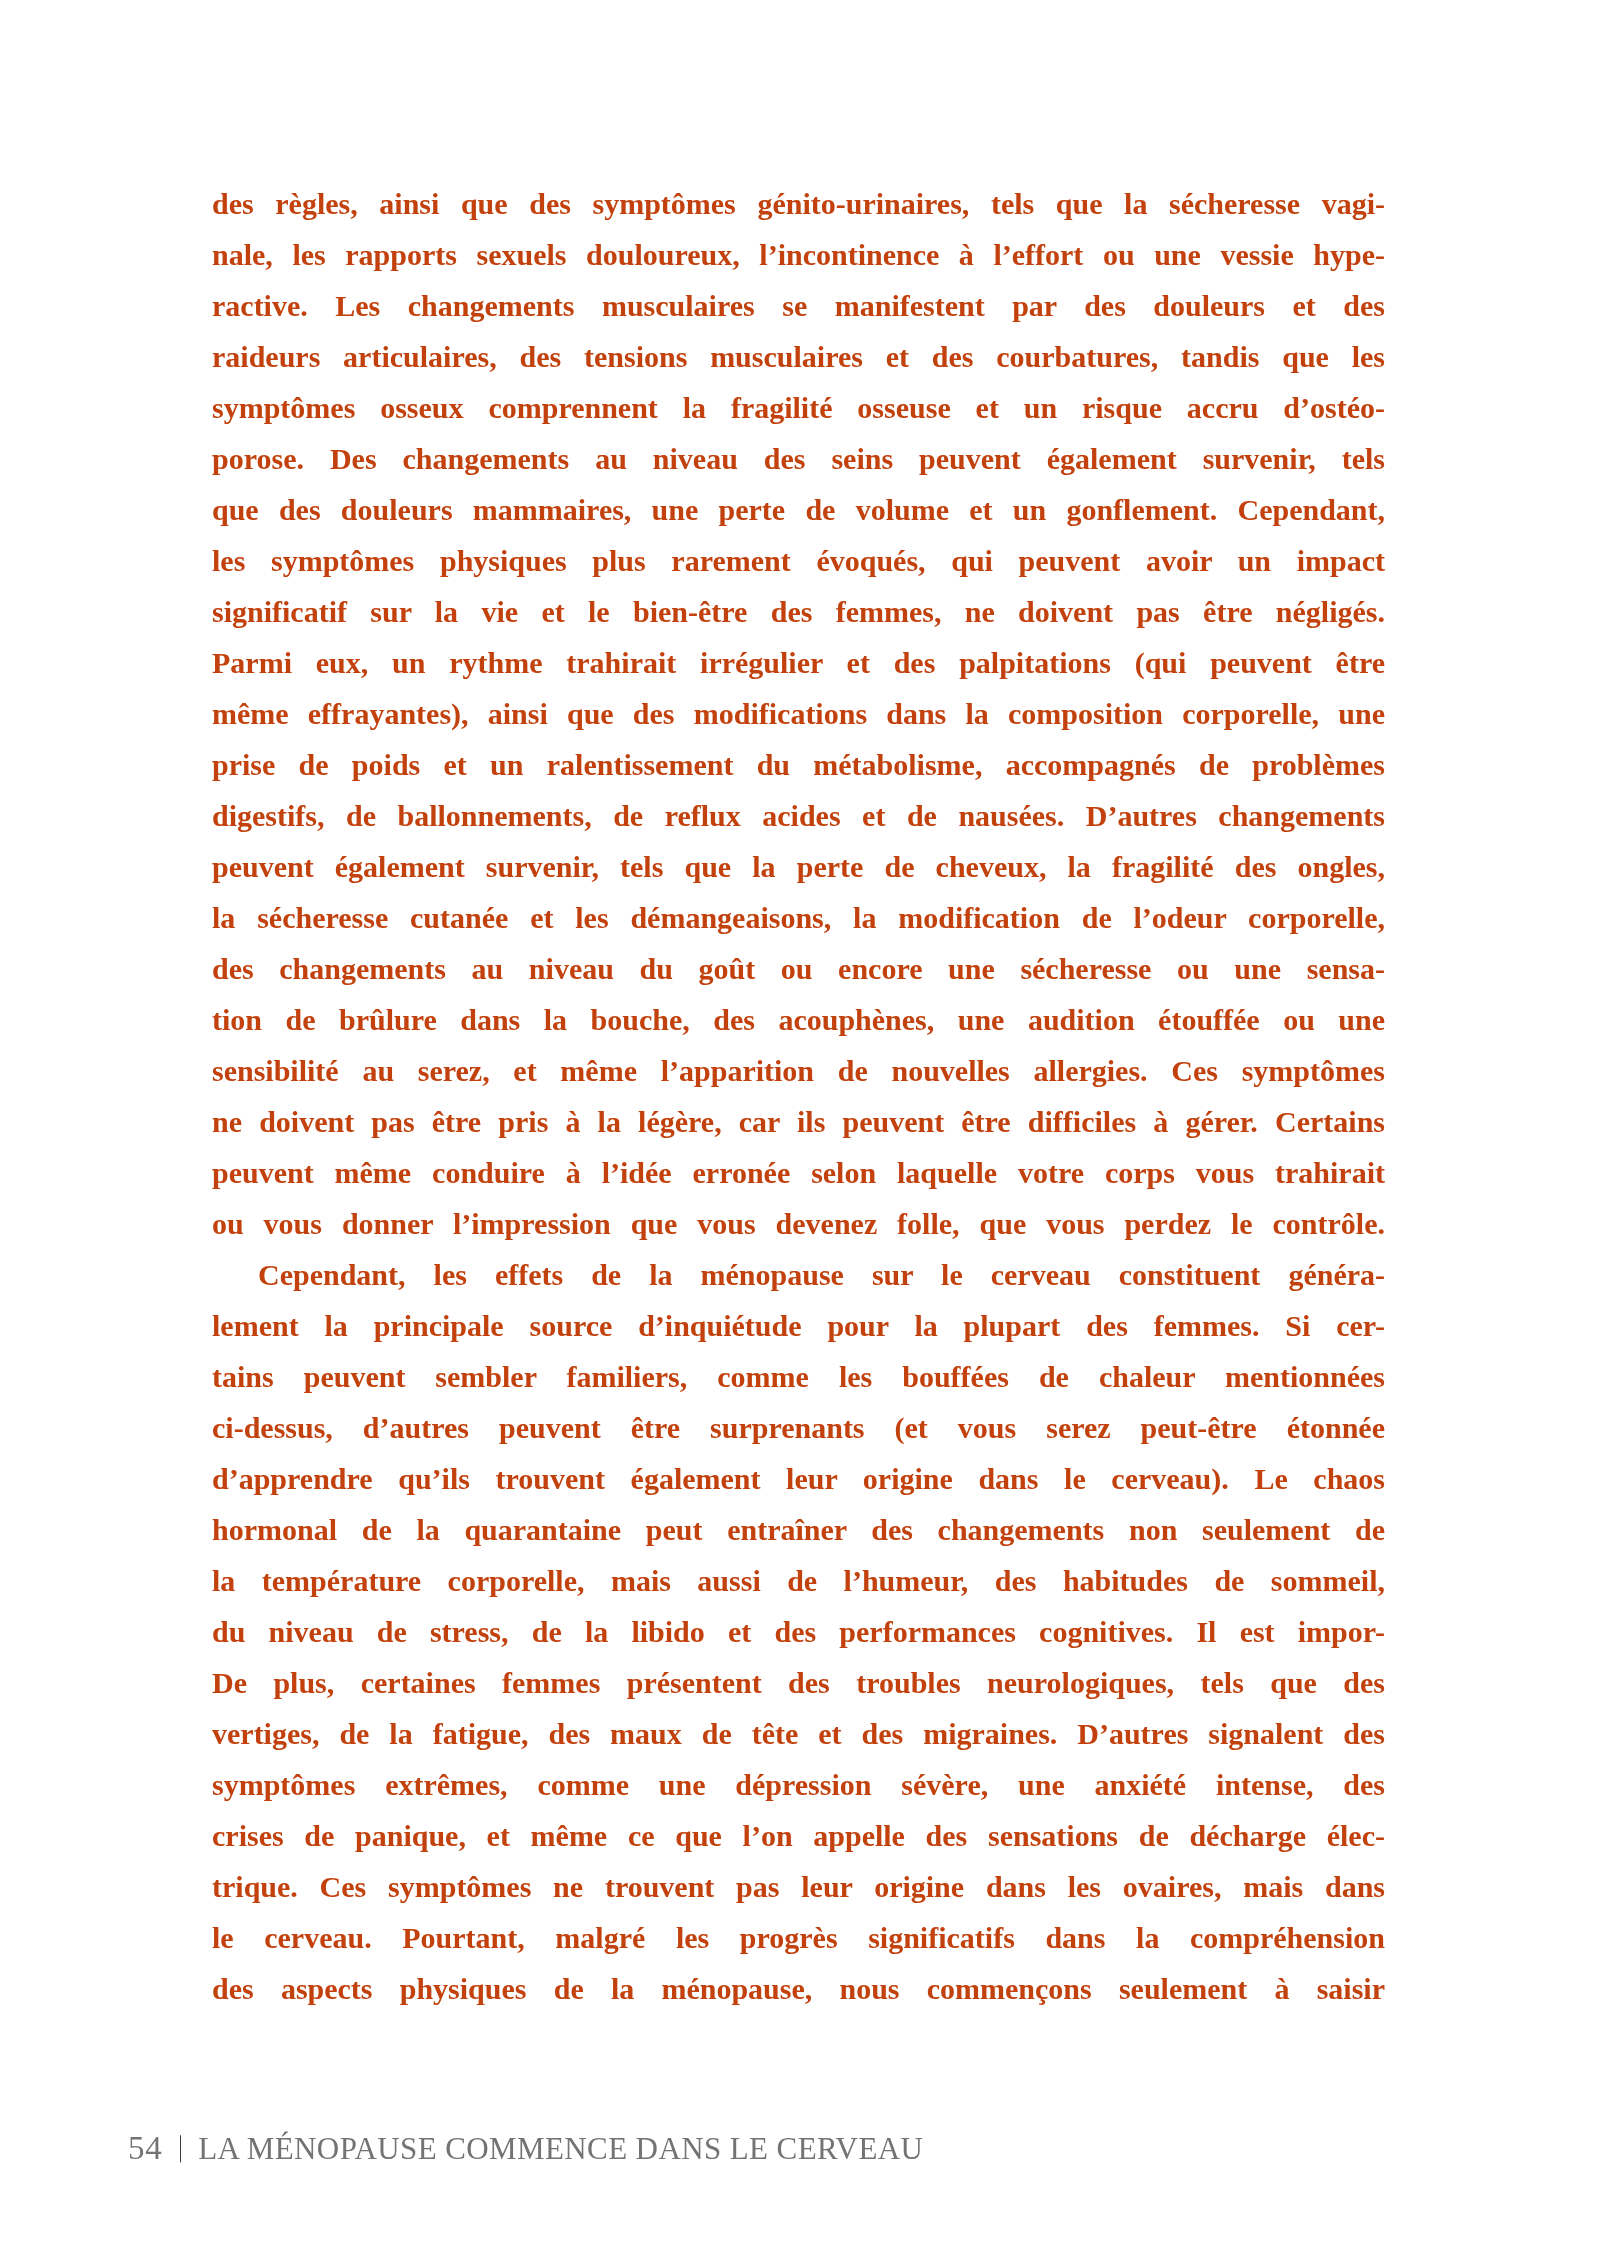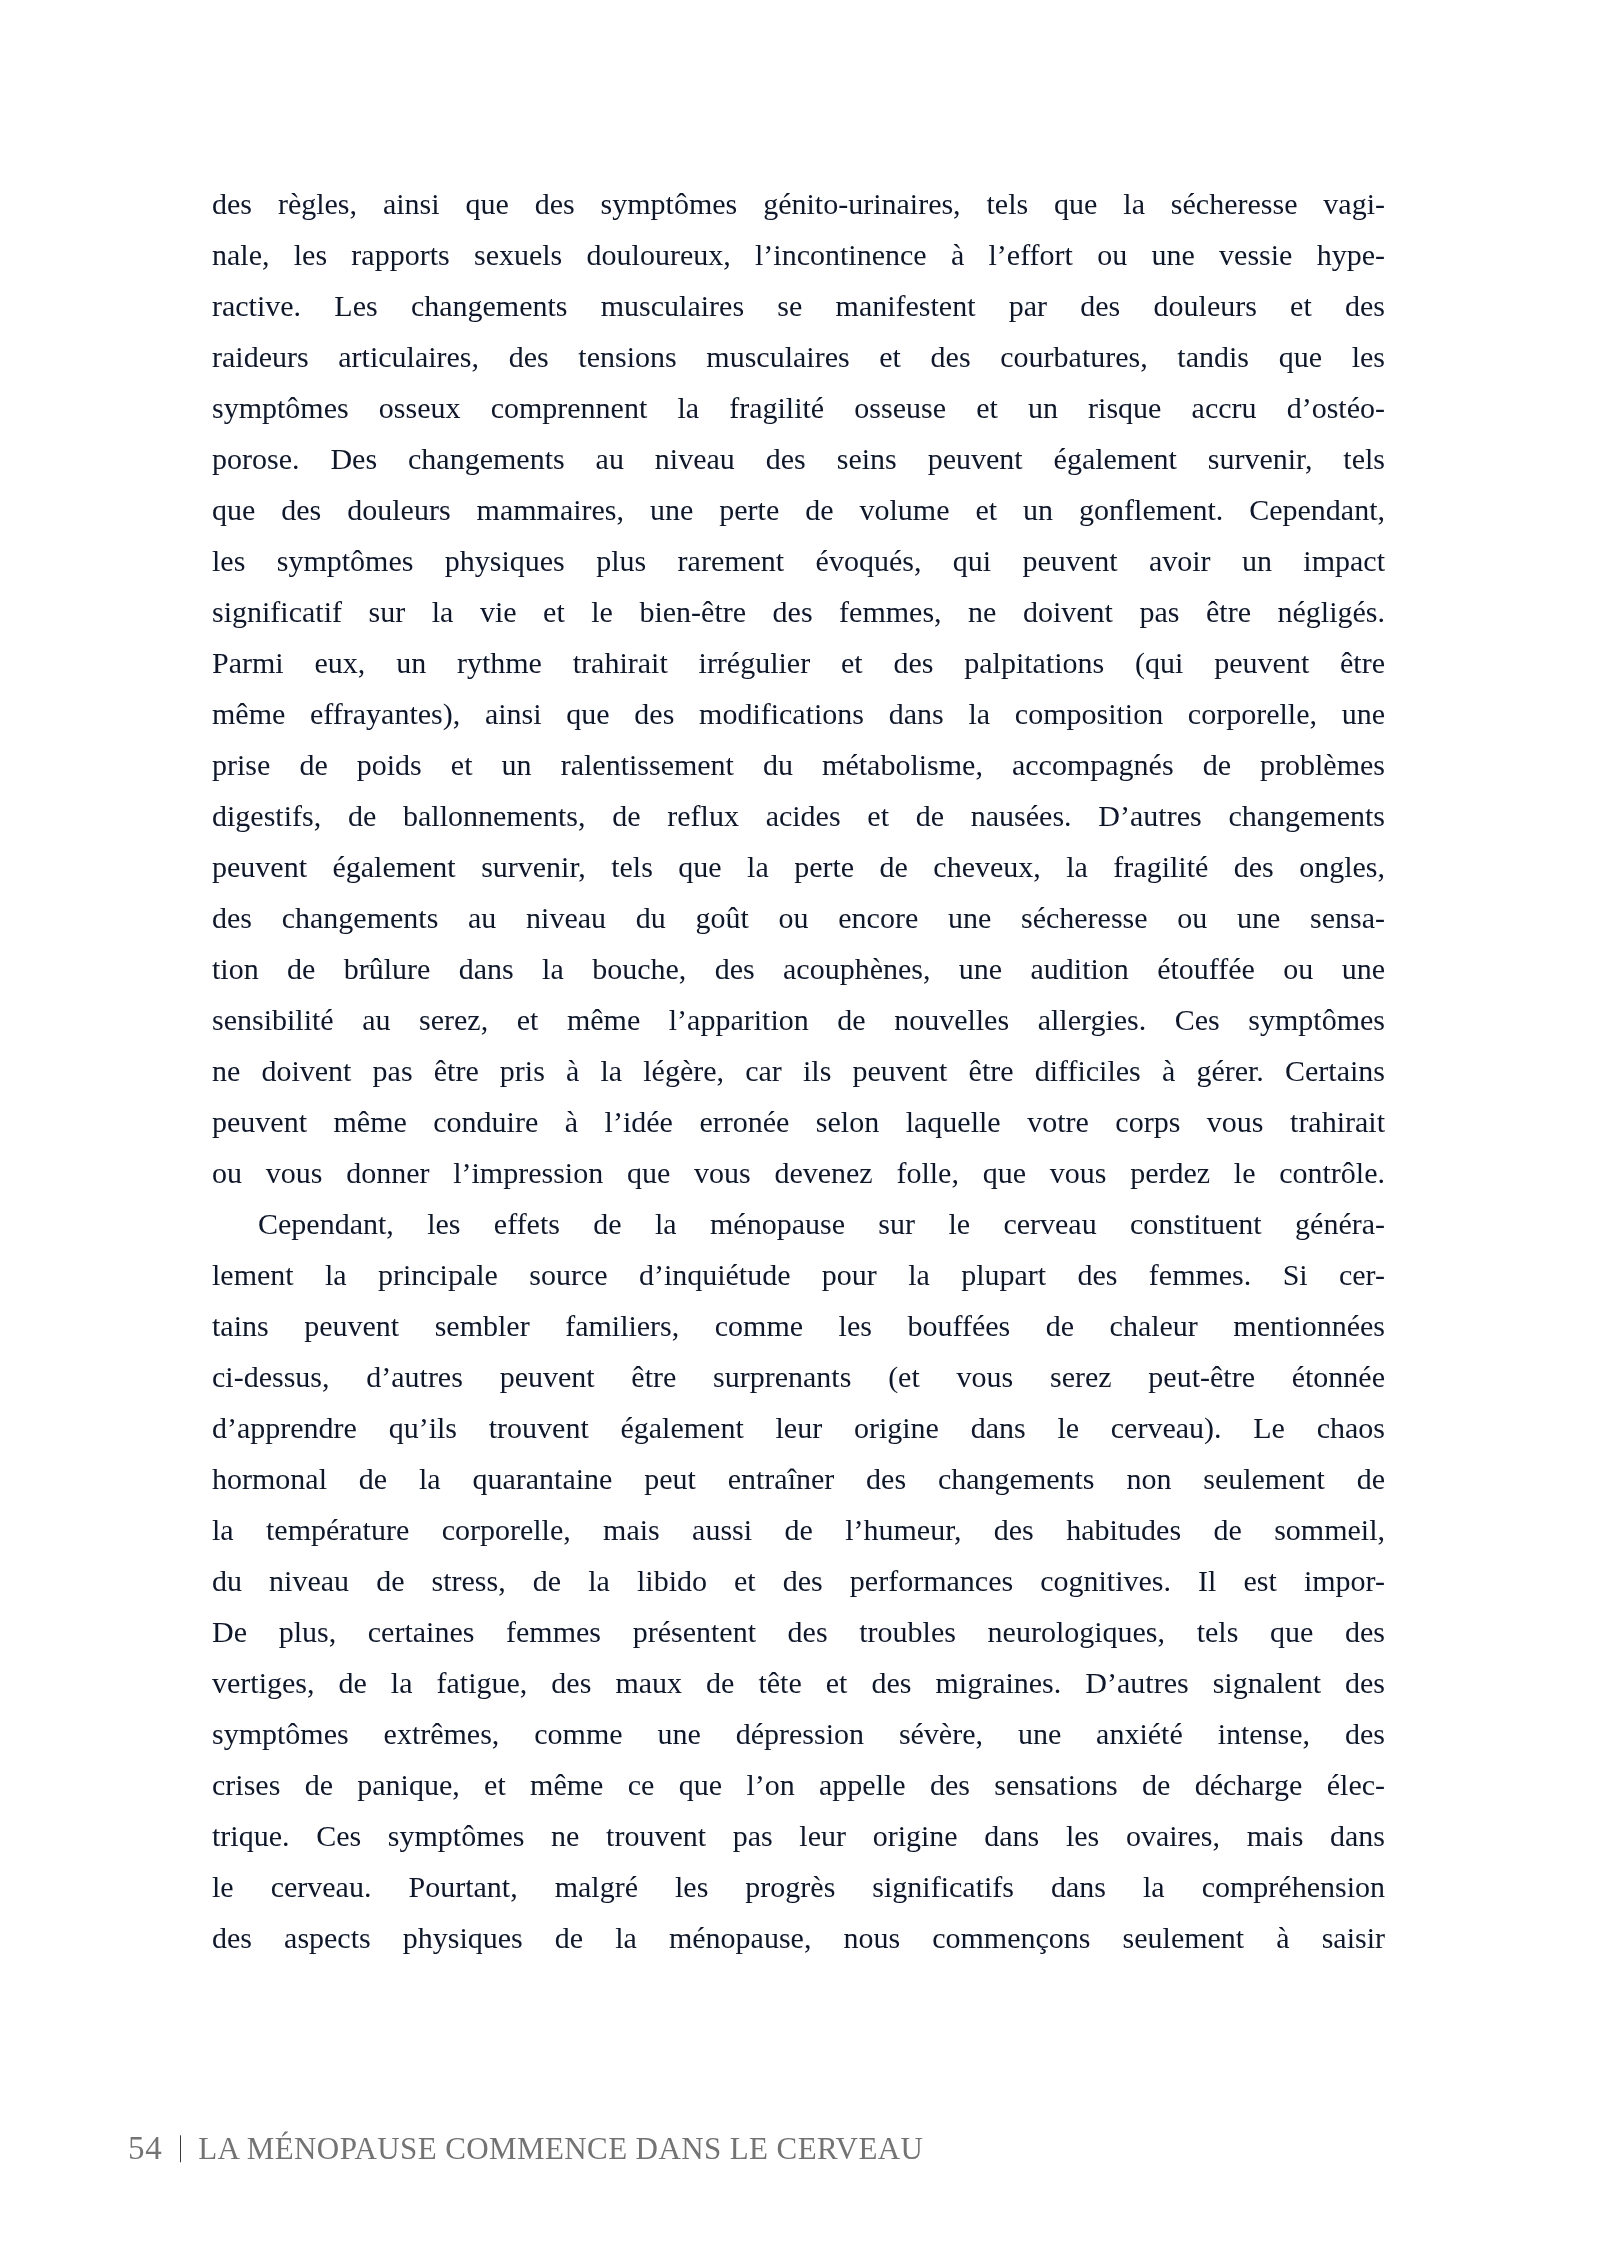--- a/index.html
+++ b/index.html
@@ -13,21 +13,22 @@
     height: 2261px;
     background: #ffffff;
     overflow: hidden;
     font-family: "Liberation Serif", "DejaVu Serif", serif;
   }
   .text-block {
     position: absolute;
     left: 212px;
     top: 178px;
     width: 1173px;
-    color: #0f172a;
+    color: #c2410c;
+    font-weight: bold;
   }
   .line {
     font-size: 30px;
     line-height: 51px;
     text-align: justify;
     text-align-last: justify;
     text-justify: inter-word;
     word-spacing: -0.8px;
     white-space: normal;
   }
@@ -74,20 +75,21 @@
       <div class="line">symptômes osseux comprennent la fragilité osseuse et un risque accru d’ostéo-</div>
       <div class="line">porose. Des changements au niveau des seins peuvent également survenir, tels</div>
       <div class="line">que des douleurs mammaires, une perte de volume et un gonflement. Cependant,</div>
       <div class="line">les symptômes physiques plus rarement évoqués, qui peuvent avoir un impact</div>
       <div class="line">significatif sur la vie et le bien-être des femmes, ne doivent pas être négligés.</div>
       <div class="line">Parmi eux, un rythme trahirait irrégulier et des palpitations (qui peuvent être</div>
       <div class="line">même effrayantes), ainsi que des modifications dans la composition corporelle, une</div>
       <div class="line">prise de poids et un ralentissement du métabolisme, accompagnés de problèmes</div>
       <div class="line">digestifs, de ballonnements, de reflux acides et de nausées. D’autres changements</div>
       <div class="line">peuvent également survenir, tels que la perte de cheveux, la fragilité des ongles,</div>
+      <div class="line">la sécheresse cutanée et les démangeaisons, la modification de l’odeur corporelle,</div>
       <div class="line">des changements au niveau du goût ou encore une sécheresse ou une sensa-</div>
       <div class="line">tion de brûlure dans la bouche, des acouphènes, une audition étouffée ou une</div>
       <div class="line">sensibilité au serez, et même l’apparition de nouvelles allergies. Ces symptômes</div>
       <div class="line">ne doivent pas être pris à la légère, car ils peuvent être difficiles à gérer. Certains</div>
       <div class="line">peuvent même conduire à l’idée erronée selon laquelle votre corps vous trahirait</div>
       <div class="line para-end">ou vous donner l’impression que vous devenez folle, que vous perdez le contrôle.</div>
       <div class="line indent">Cependant, les effets de la ménopause sur le cerveau constituent généra-</div>
       <div class="line">lement la principale source d’inquiétude pour la plupart des femmes. Si cer-</div>
       <div class="line">tains peuvent sembler familiers, comme les bouffées de chaleur mentionnées</div>
       <div class="line">ci-dessus, d’autres peuvent être surprenants (et vous serez peut-être étonnée</div>

